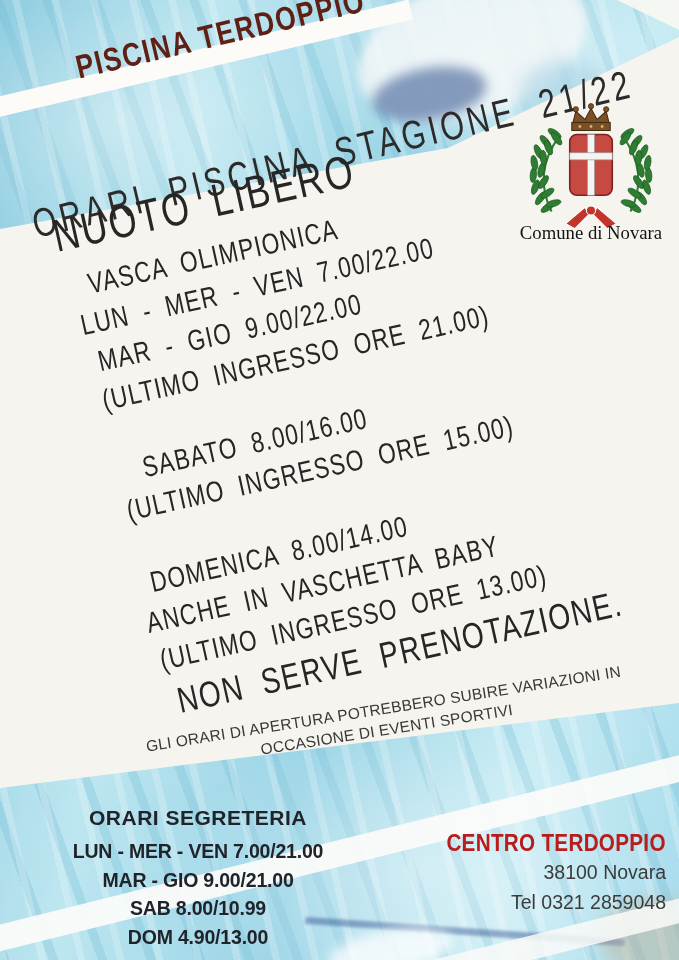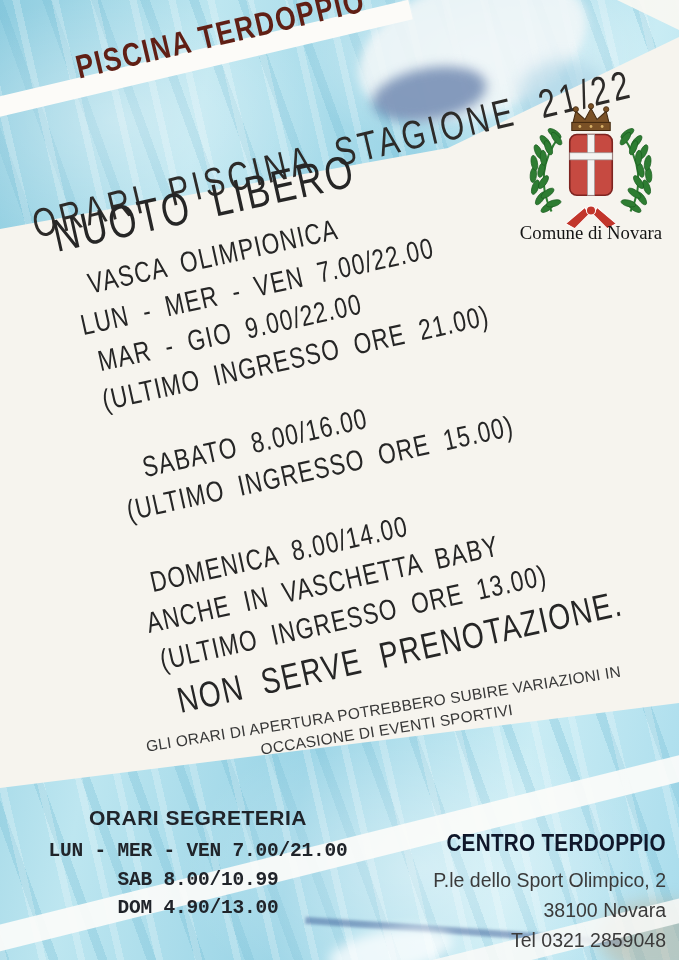--- a/index.html
+++ b/index.html
@@ -68,25 +68,25 @@
   .gap-lg { margin-top:36px; }
   .no-booking { margin-top:2px; font-size:36px; line-height:44px; letter-spacing:2px; word-spacing:12px; }
 
   
   .disclaimer { left:95px; top:698px; width:580px; transform:rotate(-9deg);
     text-align:center; color:#383838; font-size:15.5px; line-height:21px; letter-spacing:0.2px; }
 
   
   .segreteria { left:8px; top:806px; width:380px; text-align:center; color:#20242a; }
   .segreteria-heading { font-size:21px; font-weight:bold; letter-spacing:0.5px; margin-bottom:7px;text-align:center; }
-  .segreteria .row { font-size:19.5px; font-weight:bold; line-height:28.5px; letter-spacing:-0.2px;font-family:Liberation Mono, monospace; }
+  .segreteria .row { font-size:19.5px; font-weight:bold; line-height:28.5px; letter-spacing:-0.2px; }
 
   
   .contact { right:13px; top:830px; width:340px; text-align:right; color:#3b3b3b; }
-  .contact-name { font-size:23px; font-weight:bold; color:#0f172a; letter-spacing:0.3px; margin-bottom:8px; }
+  .contact-name { font-size:23px; font-weight:bold; color:#b91c1c; letter-spacing:0.3px; }
   .contact-name .cond { transform:scaleX(0.9); transform-origin:right center; }
   .contact .row { font-size:19.5px; line-height:30px; }
 
   
   .logo { left:505px; top:102px; width:172px; height:142px; }
 </style>
 </head>
 <body>
 
 <div class="poster">
@@ -138,29 +138,29 @@
   </div>
 
   <div class="abs disclaimer">
     <div class="line">GLI ORARI DI APERTURA POTREBBERO SUBIRE VARIAZIONI IN</div>
     <div class="line">OCCASIONE DI EVENTI SPORTIVI</div>
   </div>
 
   <div class="abs segreteria">
     <div class="segreteria-heading">ORARI SEGRETERIA</div>
     <div class="row">LUN - MER - VEN 7.00/21.00</div>
+    <div class="row">MAR - GIO 9.00/21.00</div>
     <div class="row">SAB 8.00/10.99</div>
     <div class="row">DOM 4.90/13.00</div>
   </div>
 
   <div class="abs contact">
     <div class="contact-name line">
       <span class="cond">CENTRO TERDOPPIO</span>
     </div>
-    <div class="row">P.le dello Sport Olimpico, 2</div>
     <div class="row">38100 Novara</div>
     <div class="row">Tel 0321 2859048</div>
   </div>
 
   <svg class="abs logo" viewBox="0 0 170 140">
     <defs>
       <ellipse id="leaf" cx="0" cy="0" rx="7.5" ry="3.1" fill="#2e7d32" stroke="#1b5e20" stroke-width="0.7"></ellipse>
       <g id="branchL">
         <path d="M46 108 Q27 70 54 33" fill="none" stroke="#2e7d32" stroke-width="2"></path>
         <use href="#leaf" transform="translate(42 104) rotate(-35)"></use>

